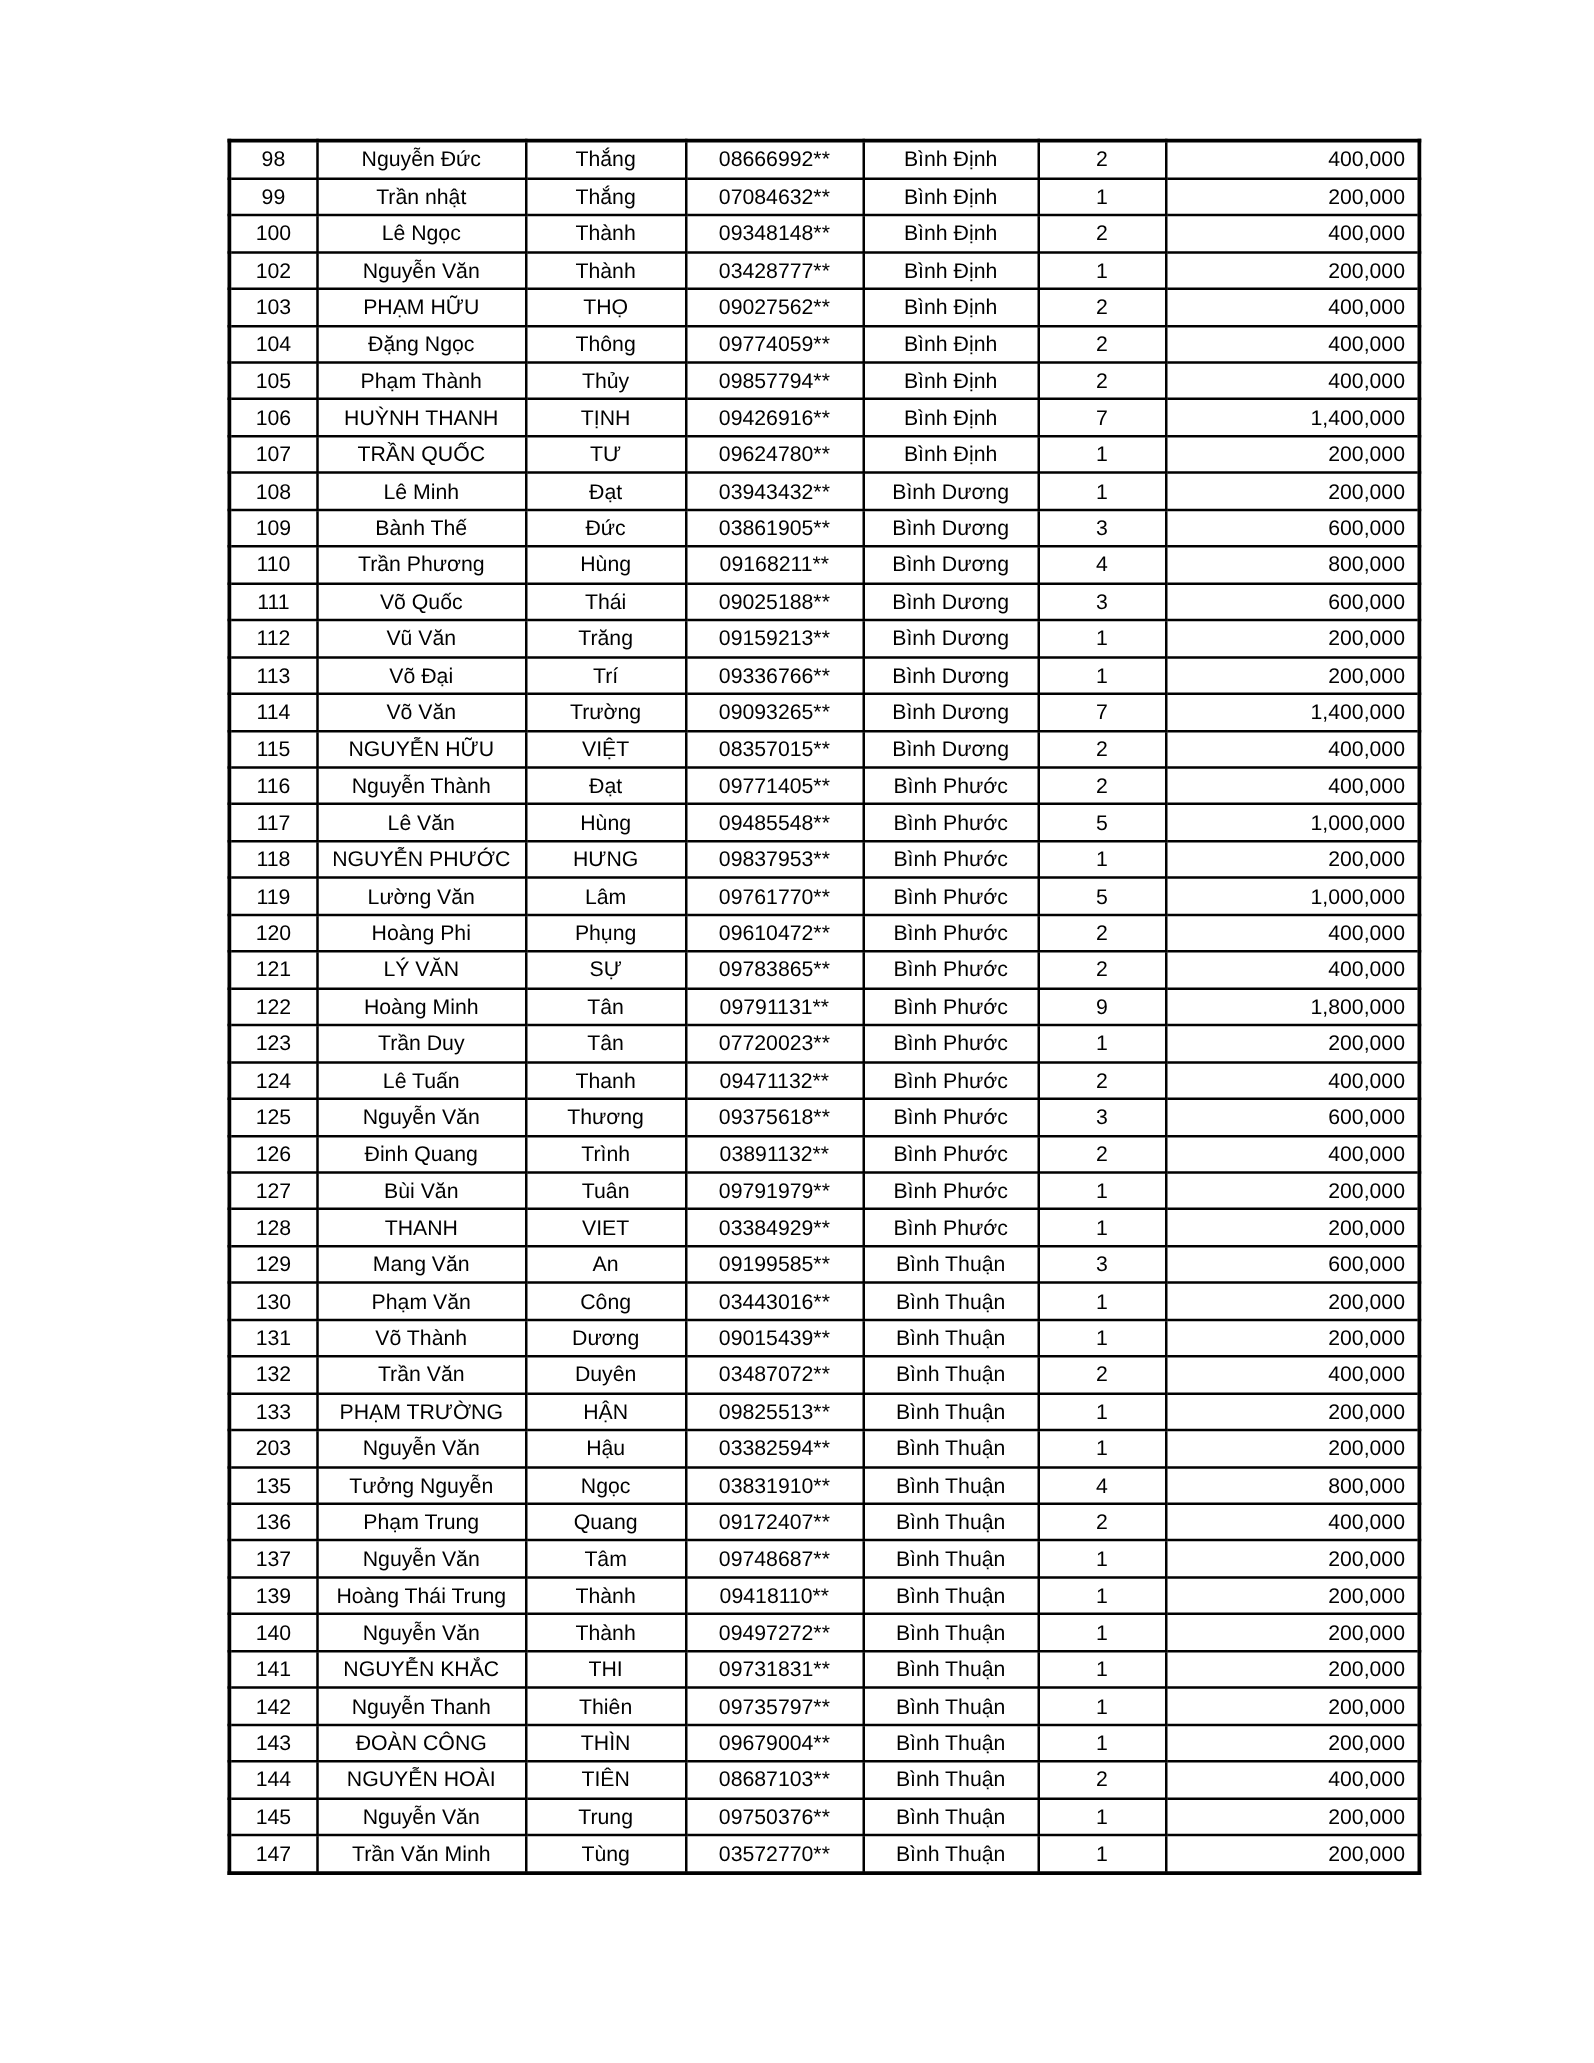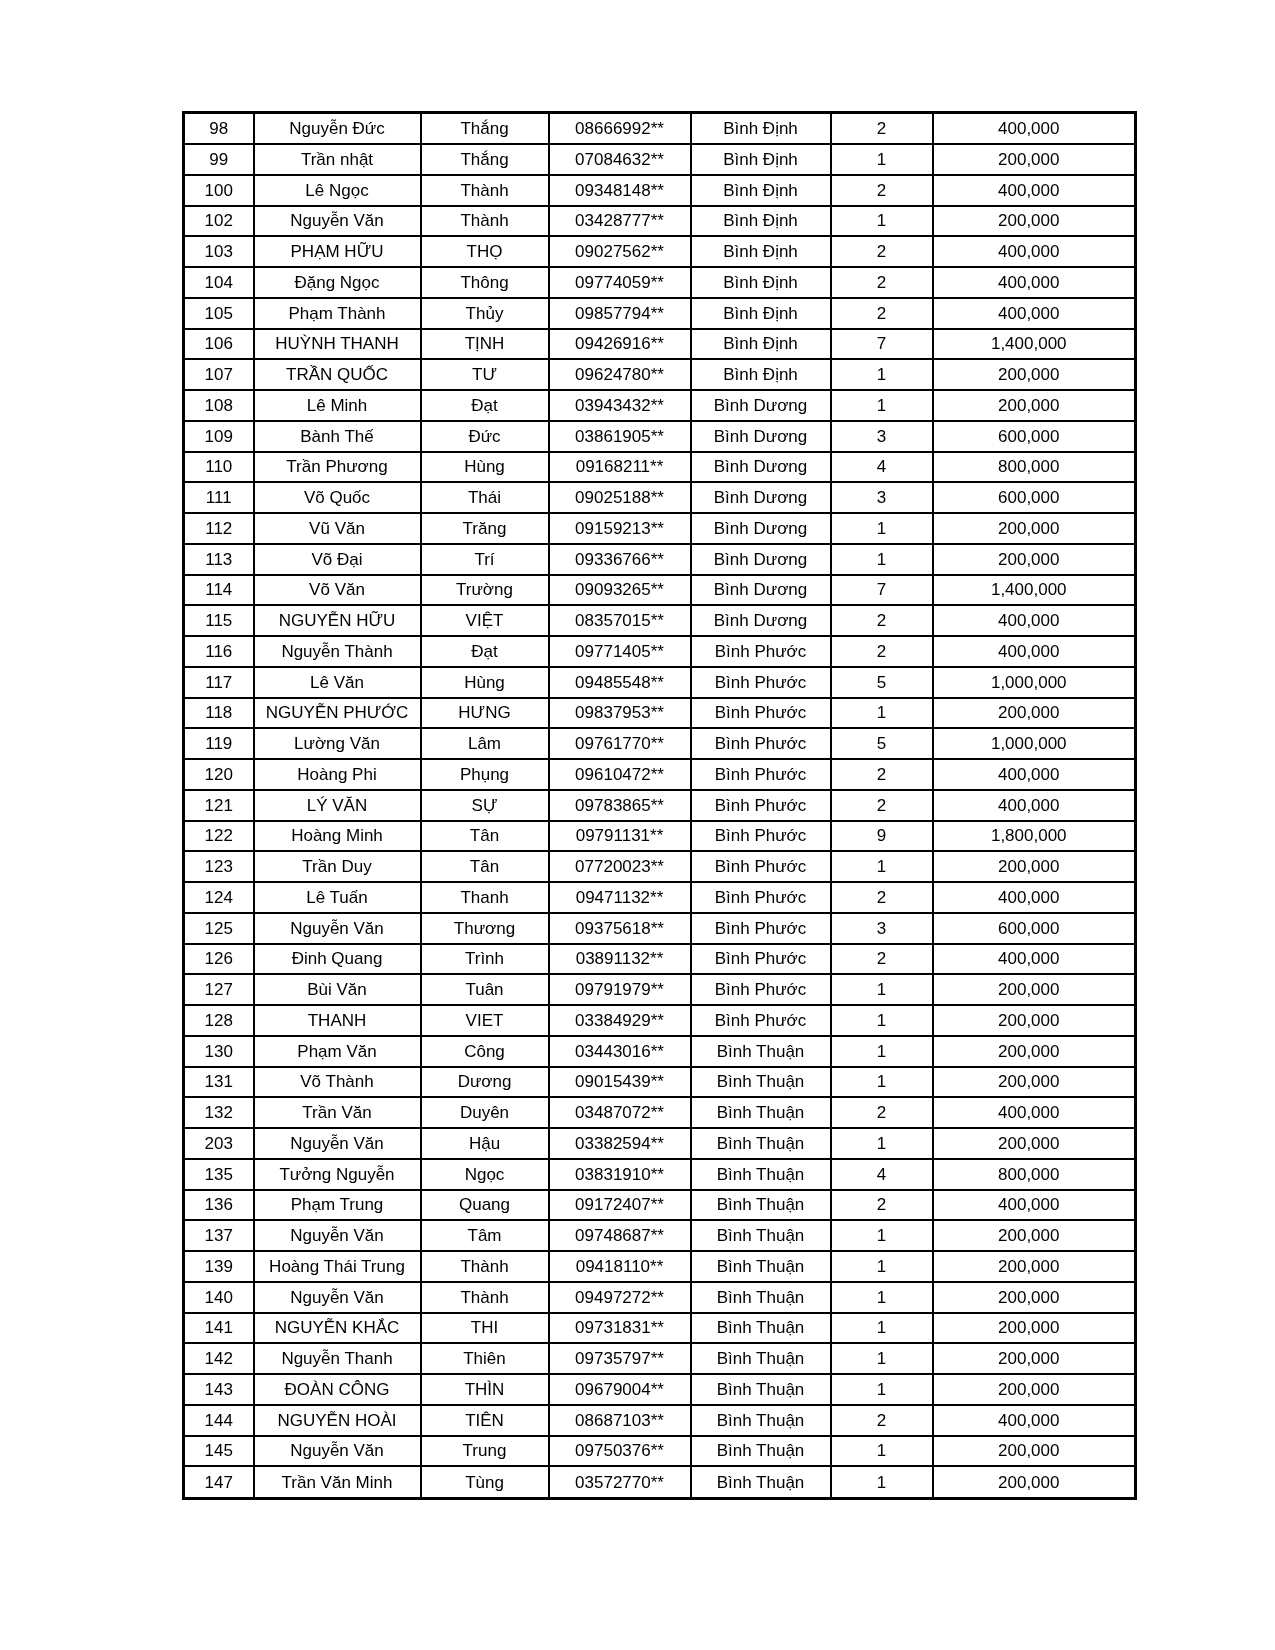--- a/index.html
+++ b/index.html
@@ -36,21 +36,21 @@
     font-size: 17px;
     line-height: 1;
     text-align: center;
     vertical-align: middle;
     padding: 0;
     white-space: nowrap;
     overflow: hidden;
   }
   
   table.roster td:nth-child(7) {
-    text-align: center;
+    text-align: right;
     padding-right: 10px;
   }
   col.c-no       { width: 70px; }
   col.c-first    { width: 167px; }
   col.c-last     { width: 128px; }
   col.c-phone    { width: 142px; }
   col.c-province { width: 140px; }
   col.c-qty      { width: 102px; }
   col.c-amount   { width: 203px; }
 </style>
@@ -333,20 +333,29 @@
         <tr>
           <td>128</td>
           <td>THANH</td>
           <td>VIET</td>
           <td>03384929**</td>
           <td>Bình Phước</td>
           <td>1</td>
           <td>200,000</td>
         </tr>
         <tr>
+          <td>129</td>
+          <td>Mang Văn</td>
+          <td>An</td>
+          <td>09199585**</td>
+          <td>Bình Thuận</td>
+          <td>3</td>
+          <td>600,000</td>
+        </tr>
+        <tr>
           <td>130</td>
           <td>Phạm Văn</td>
           <td>Công</td>
           <td>03443016**</td>
           <td>Bình Thuận</td>
           <td>1</td>
           <td>200,000</td>
         </tr>
         <tr>
           <td>131</td>
@@ -358,20 +367,29 @@
           <td>200,000</td>
         </tr>
         <tr>
           <td>132</td>
           <td>Trần Văn</td>
           <td>Duyên</td>
           <td>03487072**</td>
           <td>Bình Thuận</td>
           <td>2</td>
           <td>400,000</td>
+        </tr>
+        <tr>
+          <td>133</td>
+          <td>PHẠM TRƯỜNG</td>
+          <td>HẬN</td>
+          <td>09825513**</td>
+          <td>Bình Thuận</td>
+          <td>1</td>
+          <td>200,000</td>
         </tr>
         <tr>
           <td>203</td>
           <td>Nguyễn Văn</td>
           <td>Hậu</td>
           <td>03382594**</td>
           <td>Bình Thuận</td>
           <td>1</td>
           <td>200,000</td>
         </tr>

